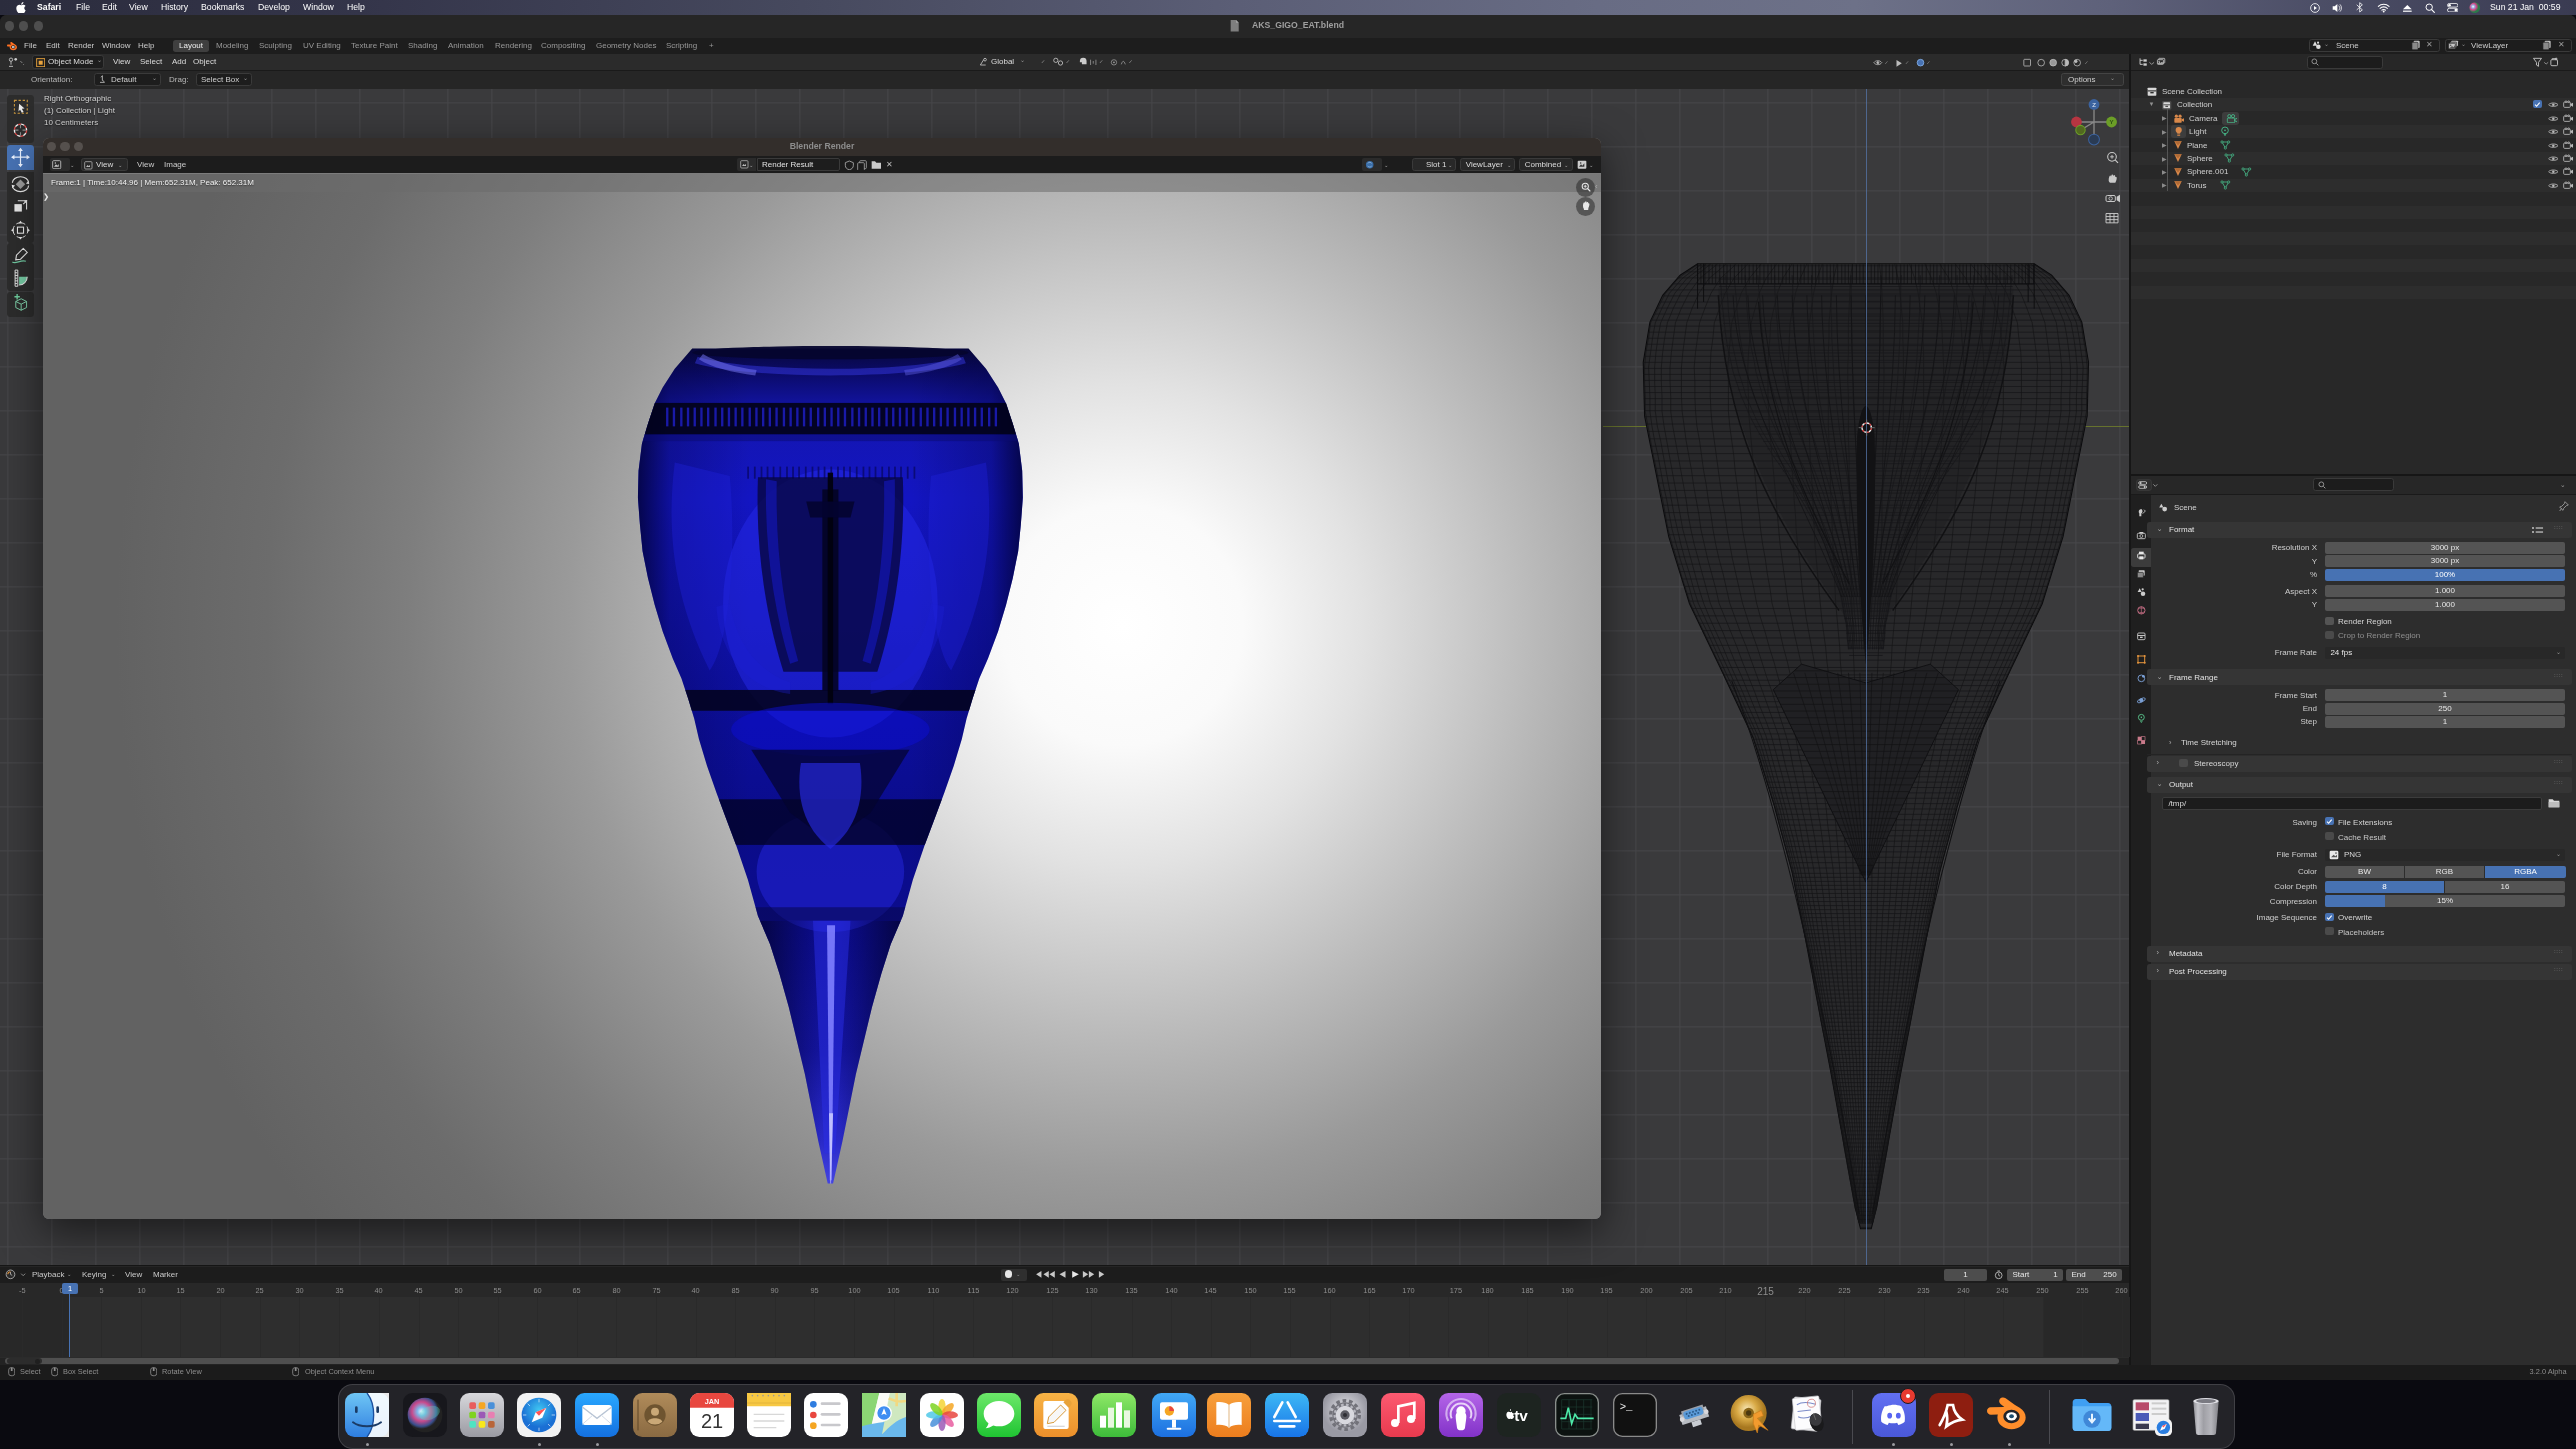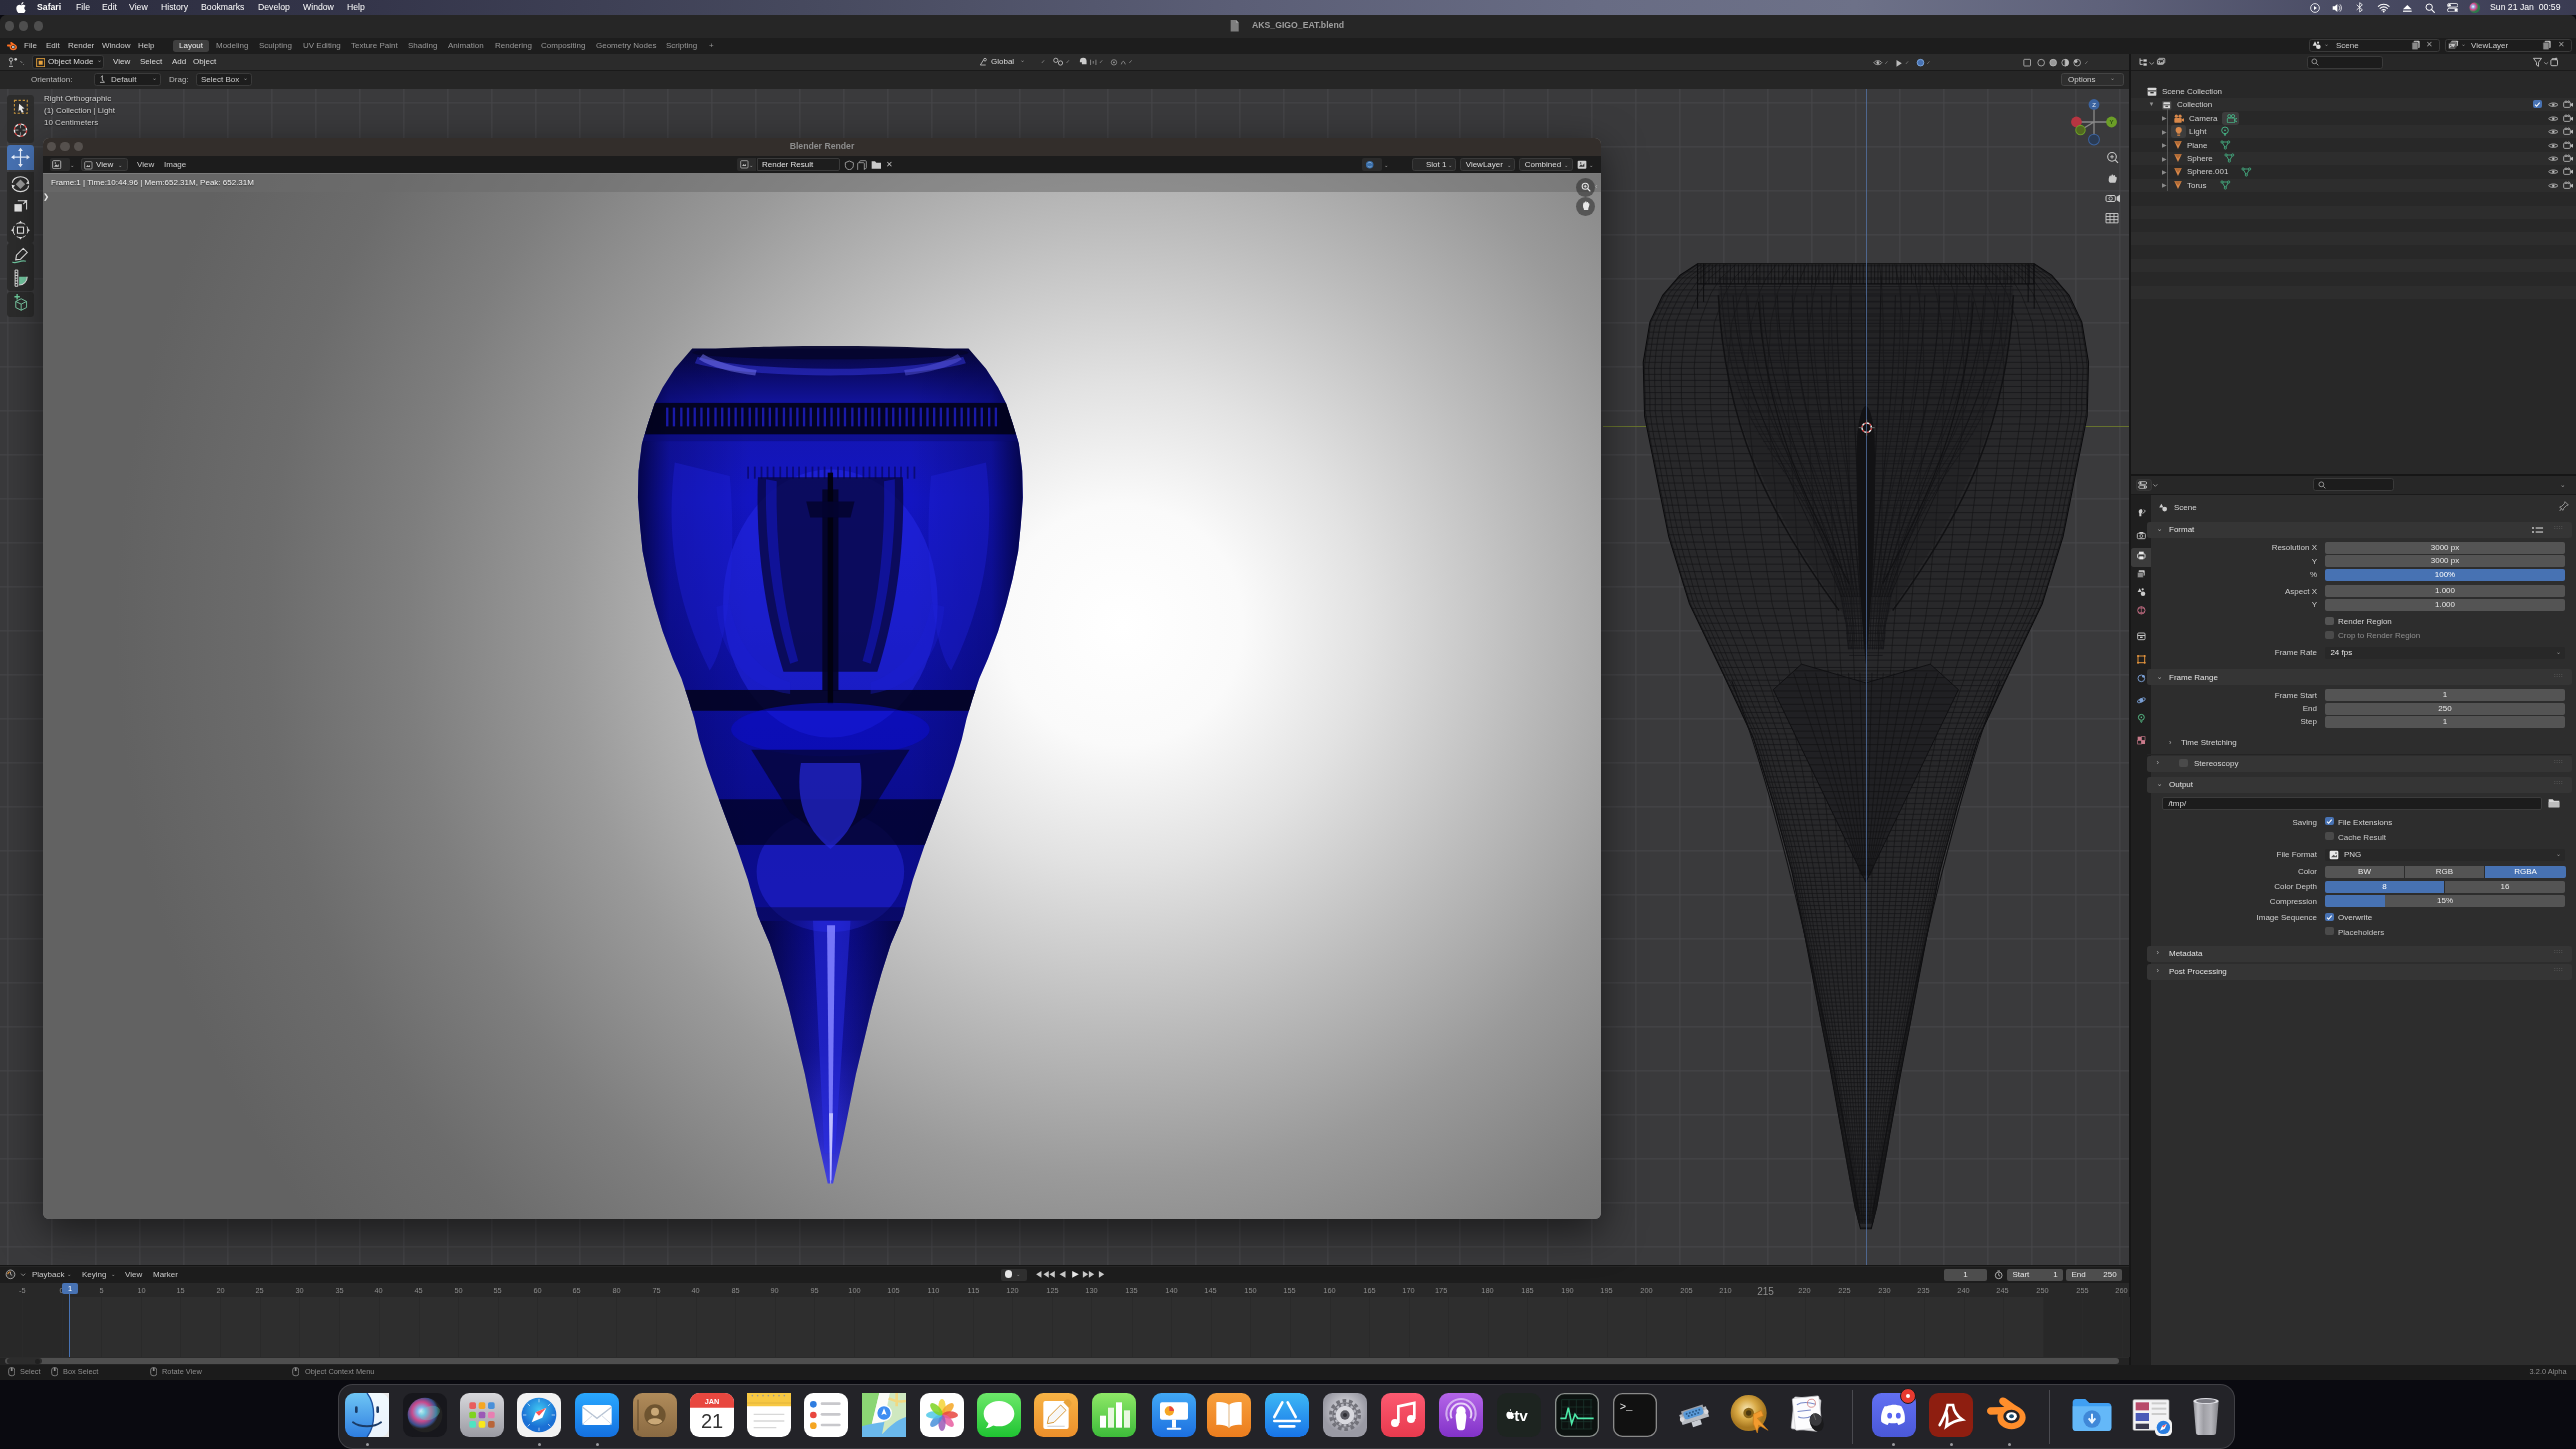--- a/index.html
+++ b/index.html
@@ -735,21 +735,21 @@
       <div class="abs" style="left:1039px;top:19px;width:27px;text-align:center;color:#8d8d8d;font-size:7.4px">125</div>
       <div class="abs" style="left:1078px;top:19px;width:27px;text-align:center;color:#8d8d8d;font-size:7.4px">130</div>
       <div class="abs" style="left:1118px;top:19px;width:27px;text-align:center;color:#8d8d8d;font-size:7.4px">135</div>
       <div class="abs" style="left:1158px;top:19px;width:27px;text-align:center;color:#8d8d8d;font-size:7.4px">140</div>
       <div class="abs" style="left:1197px;top:19px;width:27px;text-align:center;color:#8d8d8d;font-size:7.4px">145</div>
       <div class="abs" style="left:1237px;top:19px;width:27px;text-align:center;color:#8d8d8d;font-size:7.4px">150</div>
       <div class="abs" style="left:1276px;top:19px;width:27px;text-align:center;color:#8d8d8d;font-size:7.4px">155</div>
       <div class="abs" style="left:1316px;top:19px;width:27px;text-align:center;color:#8d8d8d;font-size:7.4px">160</div>
       <div class="abs" style="left:1356px;top:19px;width:27px;text-align:center;color:#8d8d8d;font-size:7.4px">165</div>
       <div class="abs" style="left:1395px;top:19px;width:27px;text-align:center;color:#8d8d8d;font-size:7.4px">170</div>
-      <div class="abs" style="left:1435px;top:19px;width:27px;text-align:left;color:#8d8d8d;font-size:7.4px">175</div>
+      <div class="abs" style="left:1435px;top:19px;width:27px;text-align:right;color:#8d8d8d;font-size:7.4px">175</div>
       <div class="abs" style="left:1474px;top:19px;width:27px;text-align:center;color:#8d8d8d;font-size:7.4px">180</div>
       <div class="abs" style="left:1514px;top:19px;width:27px;text-align:center;color:#8d8d8d;font-size:7.4px">185</div>
       <div class="abs" style="left:1554px;top:19px;width:27px;text-align:center;color:#8d8d8d;font-size:7.4px">190</div>
       <div class="abs" style="left:1593px;top:19px;width:27px;text-align:center;color:#8d8d8d;font-size:7.4px">195</div>
       <div class="abs" style="left:1633px;top:19px;width:27px;text-align:center;color:#8d8d8d;font-size:7.4px">200</div>
       <div class="abs" style="left:1673px;top:19px;width:27px;text-align:center;color:#8d8d8d;font-size:7.4px">205</div>
       <div class="abs" style="left:1712px;top:19px;width:27px;text-align:center;color:#8d8d8d;font-size:7.4px">210</div>
       <div class="abs" style="left:1752px;top:19px;width:27px;text-align:center;color:#8d8d8d;font-size:10px">215</div>
       <div class="abs" style="left:1791px;top:19px;width:27px;text-align:center;color:#8d8d8d;font-size:7.4px">220</div>
       <div class="abs" style="left:1831px;top:19px;width:27px;text-align:center;color:#8d8d8d;font-size:7.4px">225</div>

